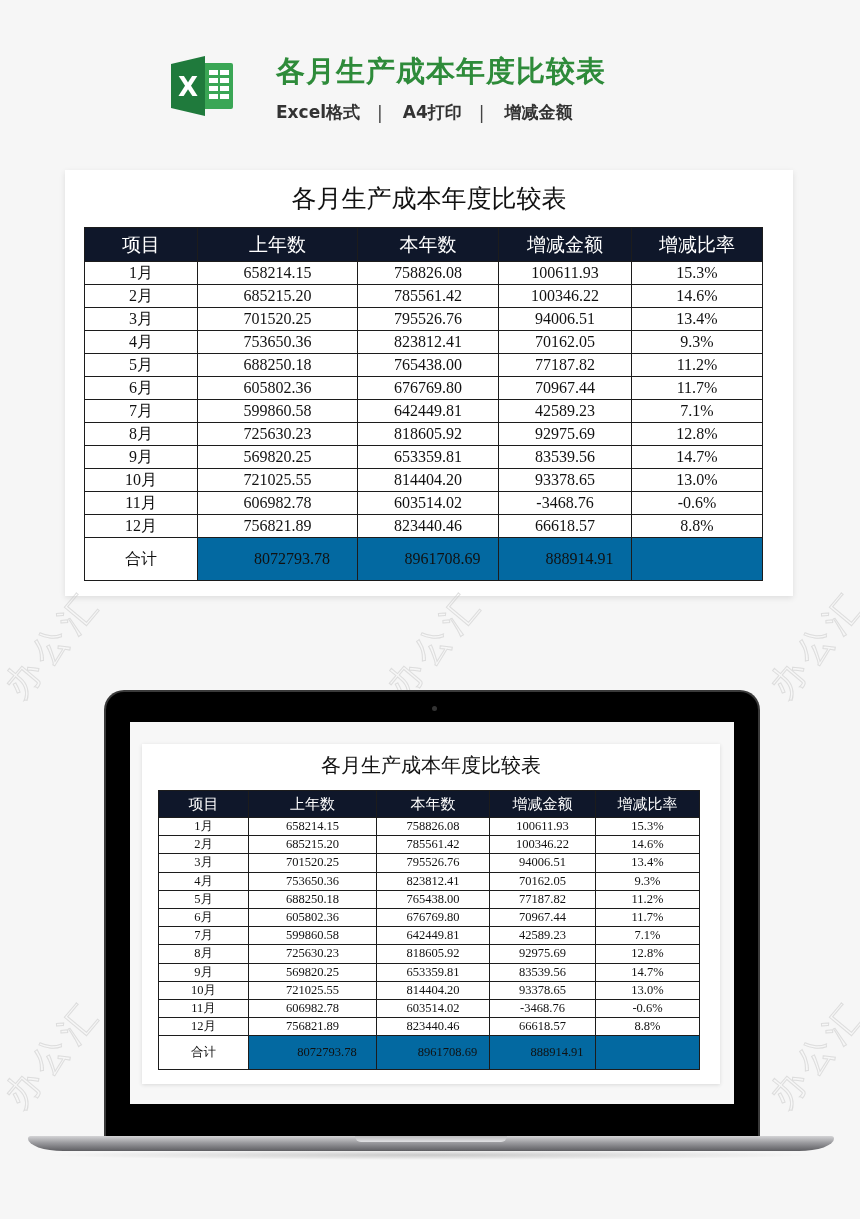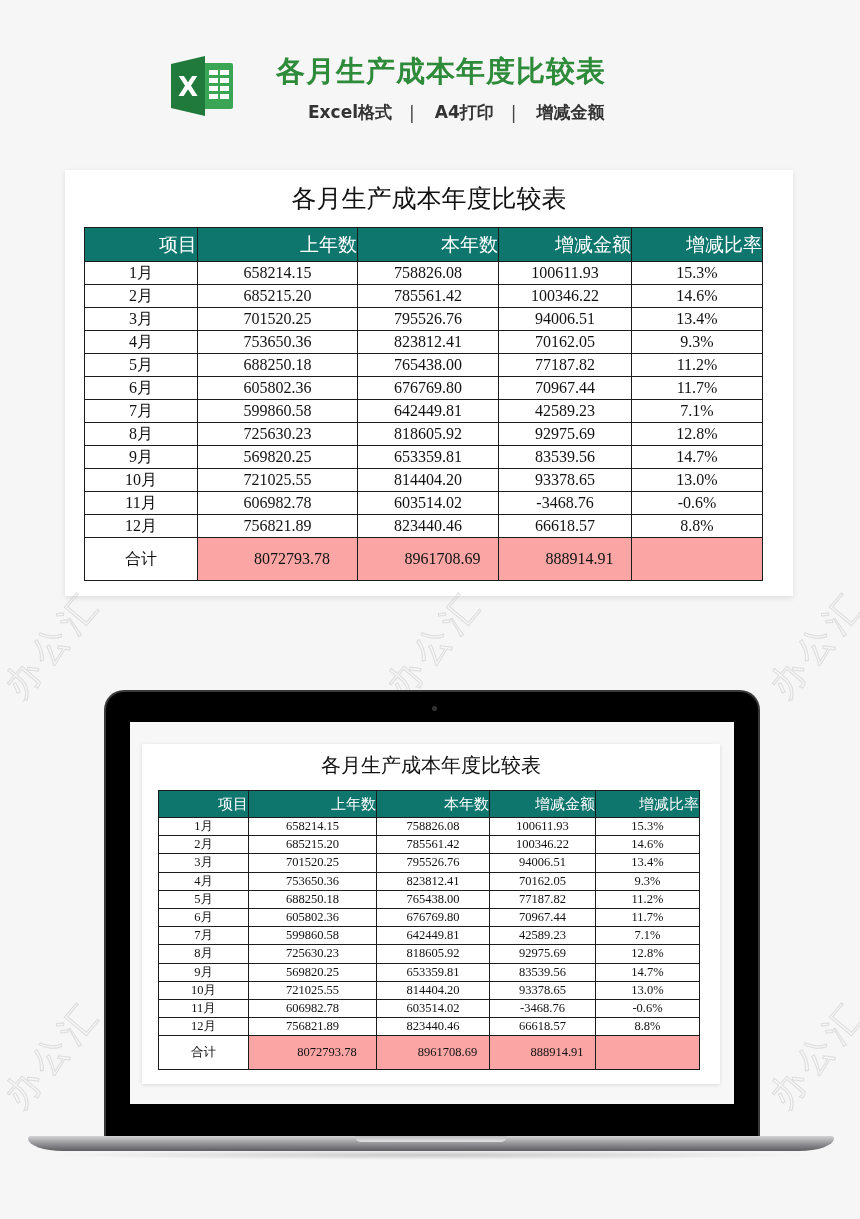--- a/index.html
+++ b/index.html
@@ -14,54 +14,54 @@
   .banner { position: absolute; left: 0; top: 0; width: 860px; height: 160px; }
   .excel-logo { position: absolute; left: 171px; top: 56px; width: 64px; height: 60px; }
   .banner-title {
     position: absolute; left: 276px; top: 52px;
     font-size: 29px; font-weight: bold; color: #2e8b3a;
     letter-spacing: 1px; white-space: nowrap;
   }
   .banner-tags {
     position: absolute; left: 276px; top: 101px;
     font-size: 17px; font-weight: bold; color: #333333;
-    white-space: nowrap; display: flex; align-items: center; margin-left: 32px;
+    white-space: nowrap; display: flex; align-items: center;
   }
   .banner-tags .sep { margin: 0 20px 0 17px; font-weight: normal; color: #444; }
 
   
   .sheet { position: absolute; background: #ffffff; box-shadow: 0 2px 6px rgba(0,0,0,0.10); }
   .sheet-title {
     text-align: center;
     font-family: "DejaVu Serif", serif;
     color: #111111;
     white-space: nowrap;
   }
   table.data {
     border-collapse: collapse;
     position: absolute;
     font-family: "Liberation Serif", serif;
     color: #111111;
     table-layout: fixed;
   }
   table.data th {
-    background: #0f766e;
+    background: #0f172a;
     color: #ffffff;
     font-family: Liberation Sans, sans-serif;
     font-weight: normal;
     border: 1.5px solid #1c1c1c;
-    text-align: right;
+    text-align: center;
   }
   table.data td {
     border: 1.5px solid #1c1c1c;
     text-align: center;
     background: #ffffff;
     white-space: nowrap;
   }
-  table.data tr.total td.hl { background: #fca5a5; padding-left: 29px; }
+  table.data tr.total td.hl { background: #0369a1; padding-left: 29px; }
 
   
   .sheet.main { left: 65px; top: 170px; width: 728px; height: 426px; }
   .sheet.main .sheet-title { position: absolute; left: 0; top: 12px; width: 100%; font-size: 25px; }
   .sheet.main table.data { left: 19px; top: 57px; width: 678px; }
   .sheet.main table.data th { height: 34px; font-size: 19px; }
   .sheet.main table.data td { height: 23px; font-size: 16px; line-height: 20px; }
   .sheet.main table.data tr.total td { height: 43px; }
 
   

